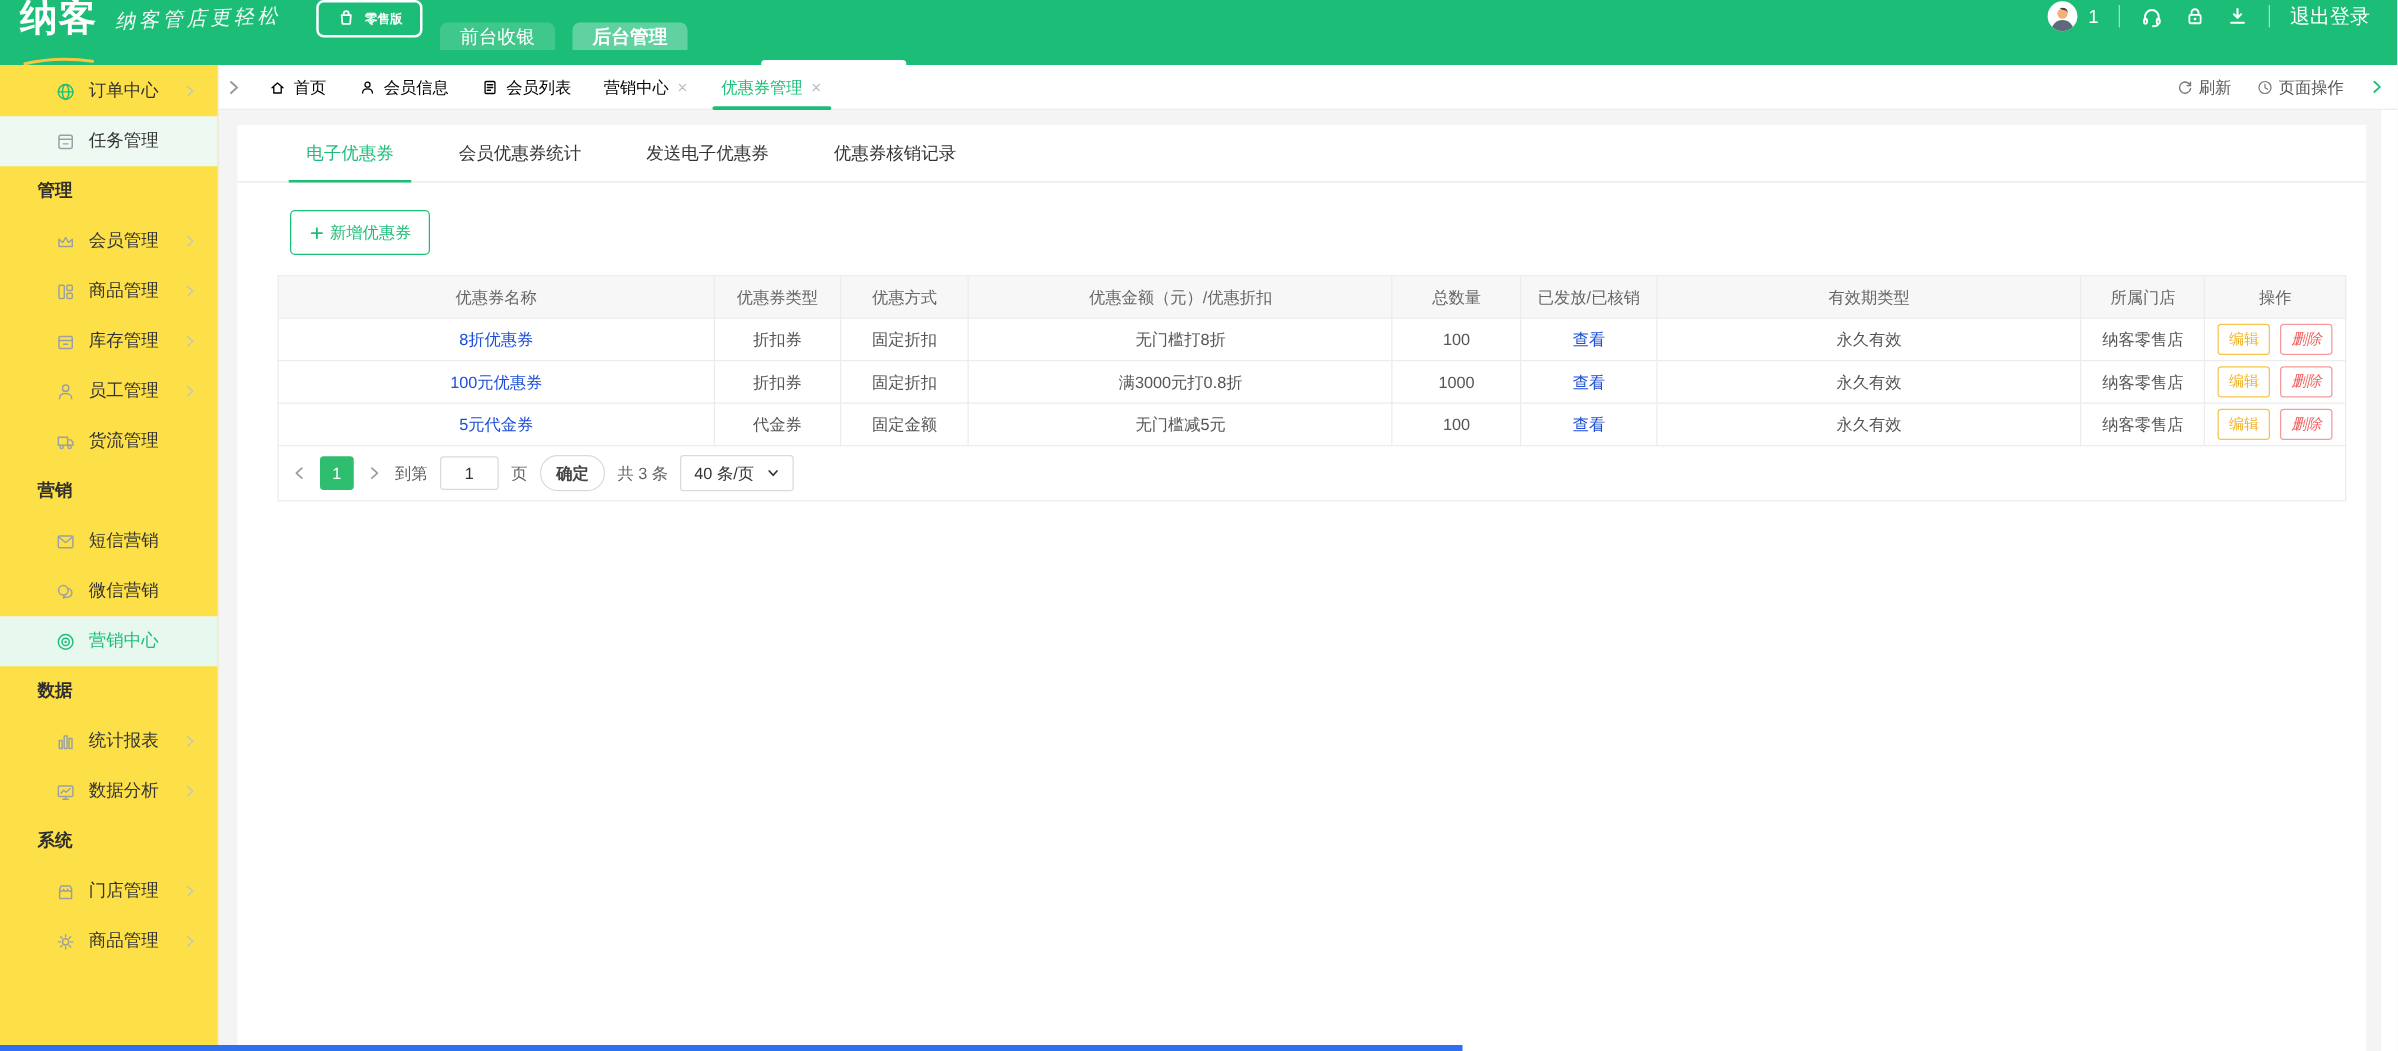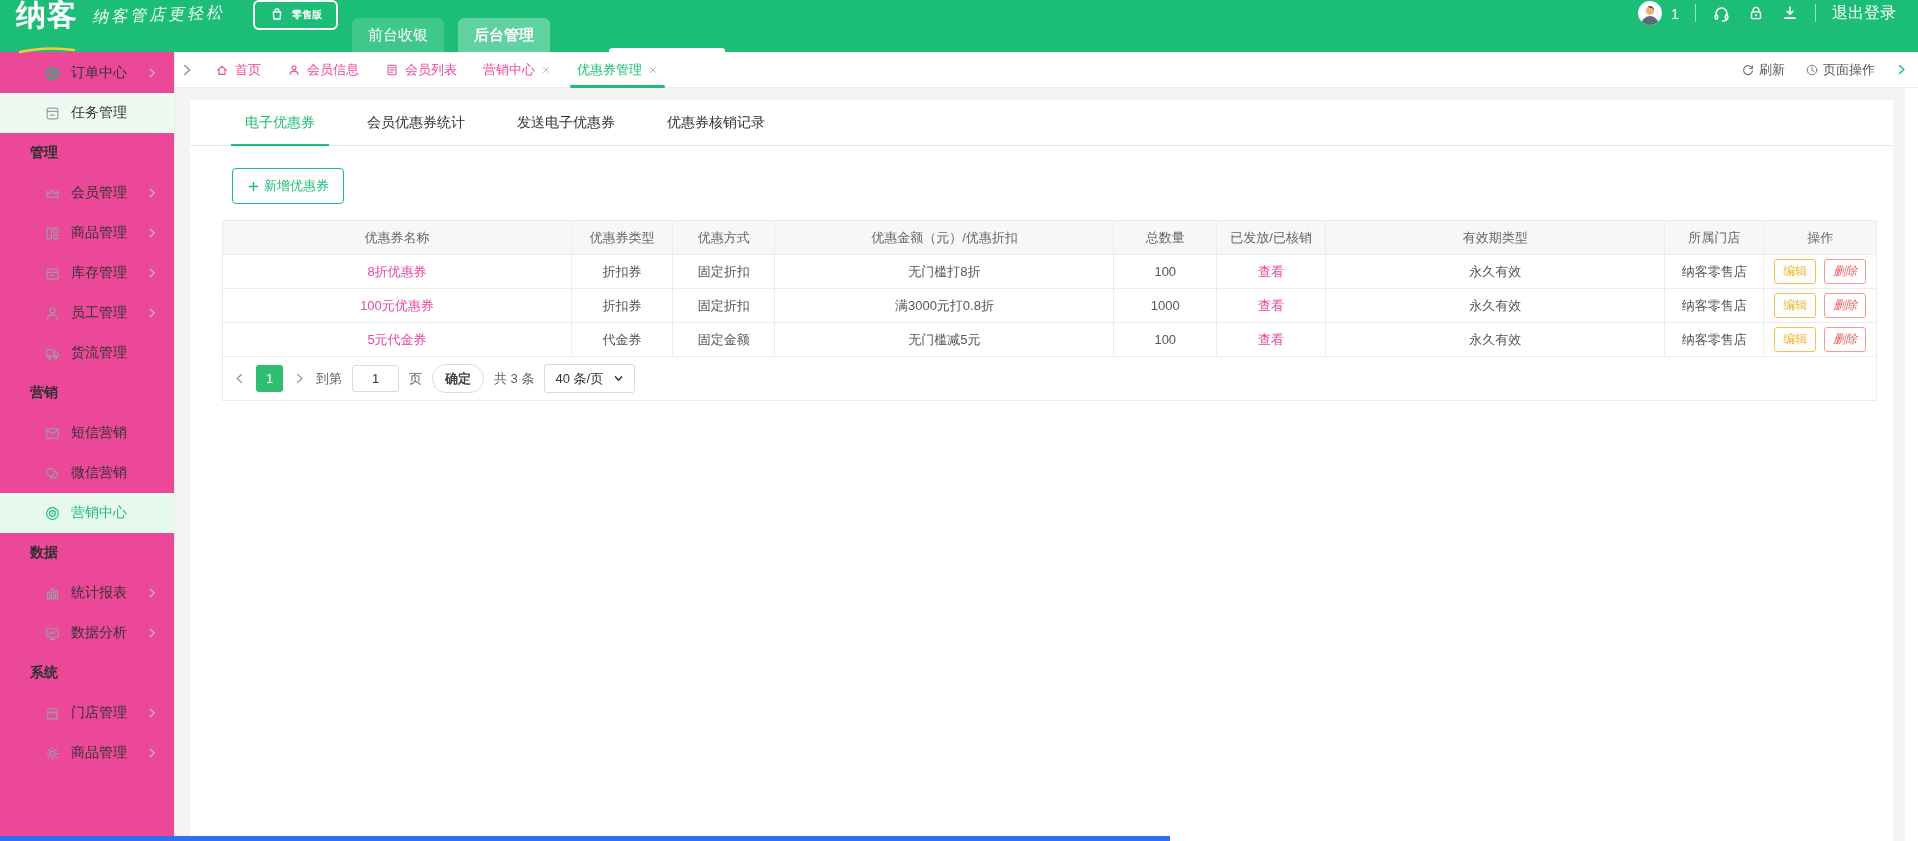--- a/index.html
+++ b/index.html
@@ -12,51 +12,51 @@
     background:#1CBE77; display:flex; align-items:flex-start; color:#fff; z-index:5; }
   .logo-wrap { display:flex; align-items:flex-end; margin-left:16px; }
   .logo { font-size:30px; font-weight:bold; line-height:1; position:relative; letter-spacing:1px; }
   .logo-accent { position:absolute; left:18px; top:40px; }
   .tagline { font-size:16px; font-style:italic; margin-left:14px; margin-bottom:4px;
     letter-spacing:3px; transform:rotate(-2deg); opacity:.95; }
   .edition-btn { margin-left:28px; height:30px; padding:0 14px; background:transparent;
     border:2px solid #fff; border-radius:6px; color:#fff; font-size:10px; font-weight:bold;
     display:flex; align-items:center; gap:7px; cursor:pointer; }
   .header-nav { display:flex; align-self:flex-end; margin-left:14px; gap:14px; height:34px; }
-  .hnav-btn { height:34px; padding:0 16px; border:none; border-radius:6px 6px 0 0;
+  .hnav-btn { height:22px; padding:0 16px; border:none; border-radius:6px 6px 0 0;
     background:rgba(255,255,255,.16); color:#fff; font-size:15px; cursor:pointer; }
   .hnav-btn.active { background:rgba(255,255,255,.30); font-weight:bold; }
   .header-right { margin-left:auto; margin-right:22px; display:flex; align-items:center; gap:16px; font-size:15px; }
   .hdr-divider { width:1px; height:18px; background:rgba(255,255,255,.55); }
   .logout { cursor:pointer; font-size:16px; }
   .active-tab-notch { position:absolute; left:609px; bottom:0; width:116px; height:4px;
     background:#fff; border-radius:3px 3px 0 0; }
 
   
-  .sidebar { position:absolute; left:0; top:52px; width:175px; bottom:0; background:#ec4899;
+  .sidebar { position:absolute; left:0; top:52px; width:175px; bottom:0; background:#fde047;
     border-right:1px solid #EBEBEB; padding-top:1px; }
   .sb-item { height:40px; display:flex; align-items:center; padding-left:44px; position:relative;
     font-size:14px; color:#333; cursor:pointer; }
   .sb-item .ic { width:17px; height:17px; color:#9AA0A6; margin-right:10px; flex:none; }
   .sb-item .sb-chev { position:absolute; right:16px; width:12px; height:12px; color:#C0C4CC; margin:0; }
   .sb-item.hl { background:#EEF9F2; }
   .sb-item.active { background:#E7F8EF; color:#1CBE77; }
   .sb-item.active .ic { color:#1CBE77; }
   .sb-item .ic.green { color:#1CBE77; }
   .sb-section { height:40px; display:flex; align-items:center; padding-left:30px;
     font-size:14px; font-weight:bold; color:#2F2F2F; }
 
   
   .content-area { position:absolute; left:175px; top:52px; right:0; bottom:0; background:#F4F4F4; }
   .tabbar { height:36px; background:#fff; display:flex; align-items:center; position:relative;
     border-bottom:1px solid #ECECEC; }
   .tab-collapse { width:14px; height:14px; color:#9b9b9b; margin-left:5px; cursor:pointer; }
   .page-tabs { display:flex; align-items:center; height:100%; margin-left:8px; }
   .pt { display:flex; align-items:center; gap:6px; height:100%; padding:0 13px; font-size:13px;
-    color:#ec4899; cursor:pointer; position:relative; }
+    color:#000000; cursor:pointer; position:relative; }
   .pt .pt-close { width:10px; height:10px; color:#B3BAC1; }
   .pt.active { color:#1CBE77; }
   .pt.active::after { content:""; position:absolute; left:6px; right:6px; bottom:-1px; height:3px;
     background:#1CBE77; border-radius:2px; }
   .tabbar-right { margin-left:auto; display:flex; align-items:center; gap:20px; margin-right:10px;
     font-size:13px; color:#555; }
   .tb-btn { display:flex; align-items:center; gap:4px; cursor:pointer; }
   .tb-expand { width:13px; height:13px; color:#1CBE77; cursor:pointer; }
 
   
@@ -72,21 +72,21 @@
   .add-btn { height:36px; padding:0 14px; background:#fff; border:1px solid #1CBE77; border-radius:4px;
     color:#1CBE77; font-size:13px; display:flex; align-items:center; gap:4px; cursor:pointer; }
 
   
   .table-zone { margin:0 16px 0 32px; }
   table.coupon { width:100%; border-collapse:collapse; table-layout:fixed; font-size:13px; }
   table.coupon th { background:#F7F7F7; color:#666; font-weight:normal; height:34px;
     border:1px solid #ECECEC; text-align:center; }
   table.coupon td { height:34px; border:1px solid #ECECEC; text-align:center; color:#555;
     overflow:hidden; white-space:nowrap; }
-  a.lnk { color:#ec4899; text-decoration:none; cursor:pointer; }
+  a.lnk { color:#1d4ed8; text-decoration:none; cursor:pointer; }
   .op-btn { display:inline-block; padding:3px 8px; border-radius:3px; background:#fff;
     font-size:12px; cursor:pointer; }
   .op-edit { border:1px solid #F6C34A; color:#F0B429; margin-right:8px; }
   .op-del { border:1px solid #F59A9A; color:#F15E5E;font-style:italic; }
 
   
   .pagination { height:44px; border:1px solid #ECECEC; border-top:none; display:flex;
     align-items:center; gap:10px; padding-left:10px; font-size:13px; color:#606266; }
   .pg-chev { width:13px; height:13px; color:#9b9b9b; cursor:pointer; }
   .pg-page { width:27px; height:27px; background:#2FBE70; color:#fff; border-radius:3px;

